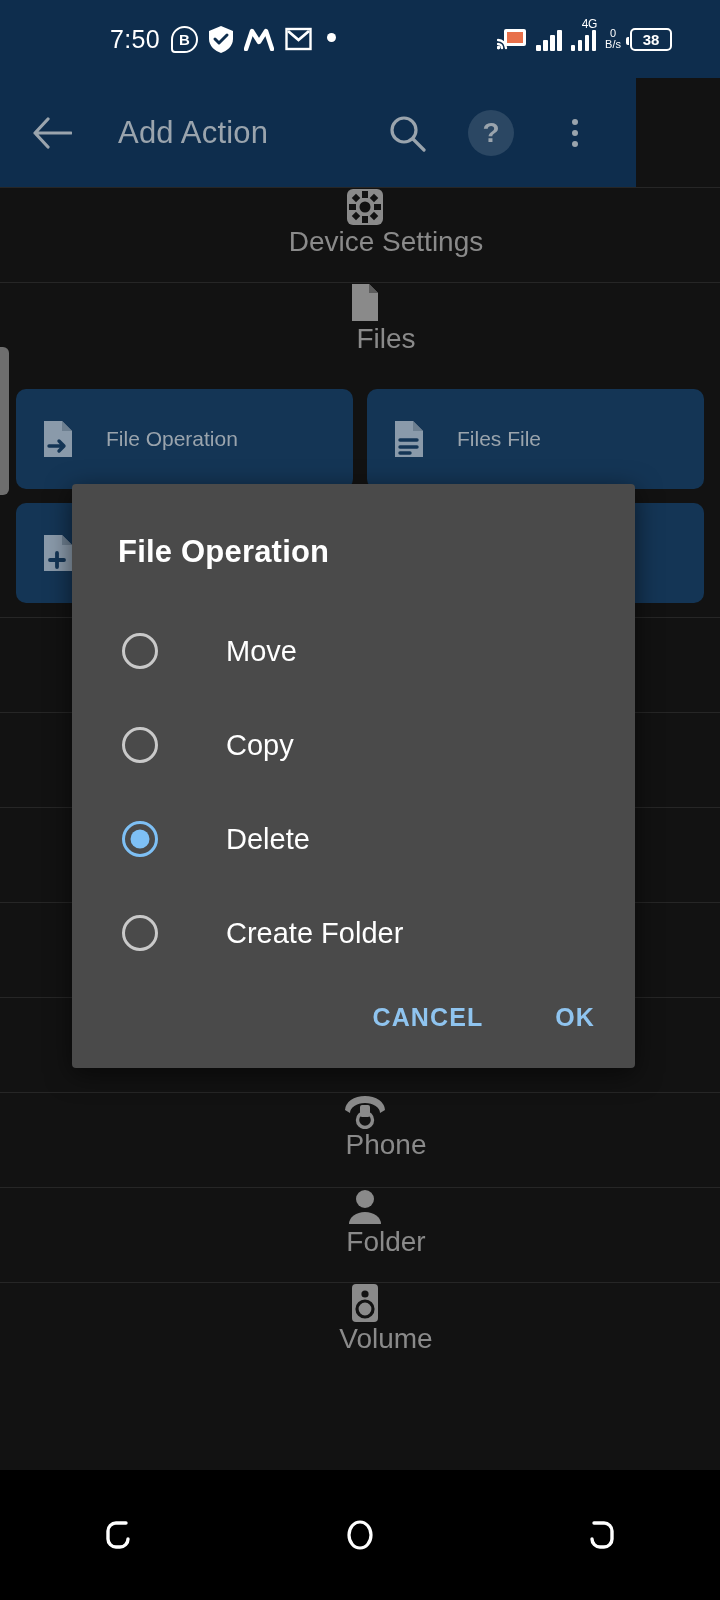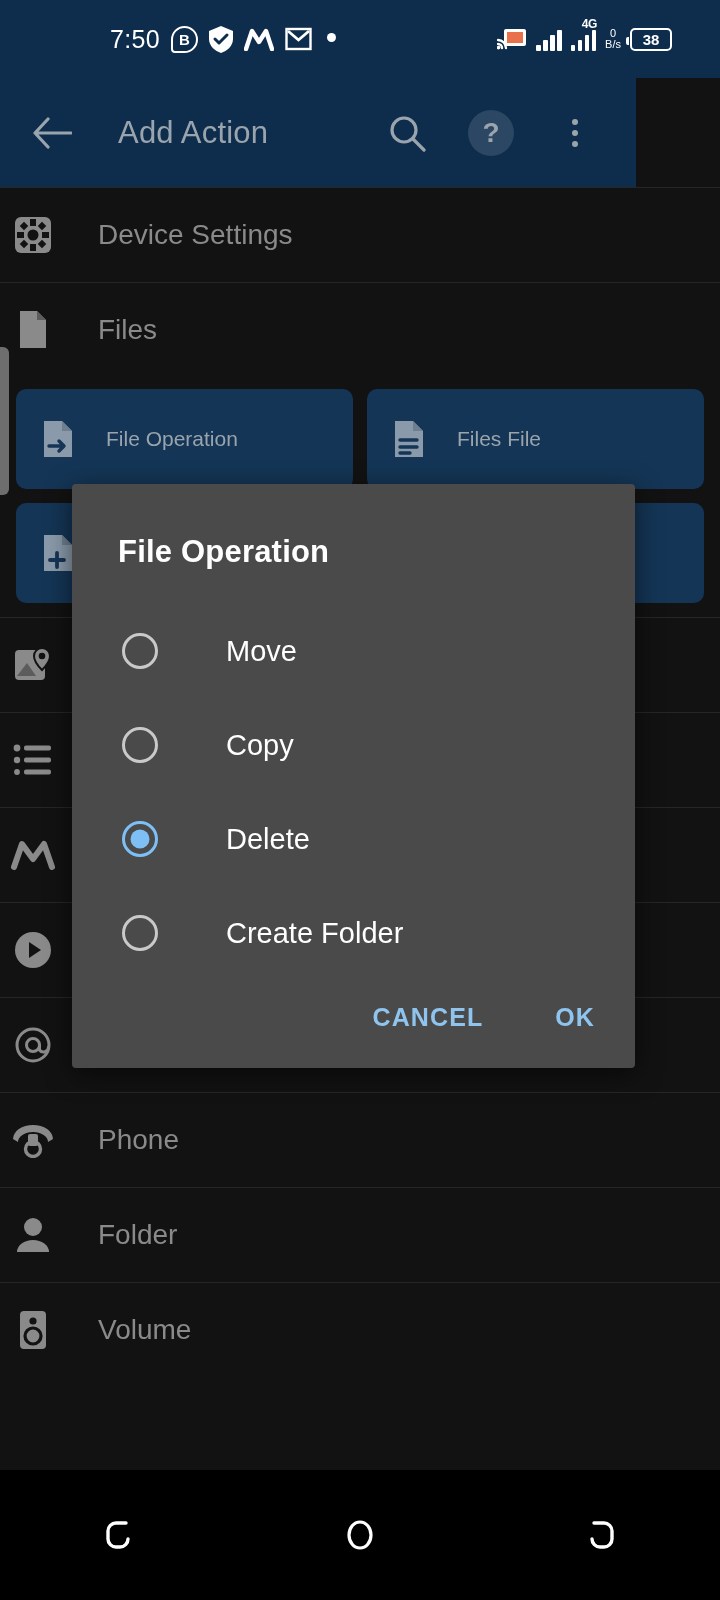--- a/index.html
+++ b/index.html
@@ -37,21 +37,21 @@
   }
   .icon-shield { width: 24px; height: 26px; position: relative; }
   .icon-shield svg, .icon-m svg, .icon-gmail svg { display: block; }
   .icon-dot { width: 9px; height: 9px; border-radius: 50%; background: #fff; margin-left: 4px; margin-bottom: 4px;}
   .cast-ic { width: 30px; height: 24px; position: relative; }
   .sig { display: flex; align-items: flex-end; gap: 2.5px; height: 24px; }
   .sig i { display: block; width: 4.5px; background: #fff; border-radius: 1px; }
   .sig i:nth-child(1){height:6px} .sig i:nth-child(2){height:11px}
   .sig i:nth-child(3){height:16px} .sig i:nth-child(4){height:21px}
   .sig-group { position: relative; display: flex; align-items: flex-end; }
-  .sig-4g { position: absolute; top: -10px; right: -1px; color: #fff; font-size: 12px; font-weight: bold; letter-spacing: -.3px;}
+  .sig-4g { position: absolute; top: -10px; right: -1px; color: #fff; font-size: 12px; font-weight: normal; letter-spacing: -.3px;}
   .net-rate { color: #fff; font-size: 11px; line-height: 11px; text-align: center; padding-bottom: 1px;}
   .net-rate b { display: block; font-weight: 400; }
   .batt {
     width: 42px; height: 23px; border: 2.2px solid #fff; border-radius: 5px;
     color: #fff; font-size: 15px; font-weight: bold;
     display: flex; align-items: center; justify-content: center;
     position: relative;
   }
   .batt::before {
     content:""; position:absolute; left:-6px; top:7px; width:3px;height:8px;background:#fff;border-radius:2px 0 0 2px;
@@ -87,20 +87,21 @@
     width: 720px; height: 1283px;
     background: #121212;
     overflow: hidden;
   }
   .row {
     position: relative;
     height: 95px;
     display: flex; align-items: center;
     padding-left: 10px;
     border-top: 1px solid #262626;
+    flex-direction: column;
   }
   .row .r-ic { width: 46px; display:flex; align-items:center; justify-content:center; }
   .row .r-label {
     color: #8a8a8a; font-size: 28px; margin-left: 42px; font-weight: 400;
   }
   .row.icon-only { height: 95px; }
 
   .chip-area { padding: 12px 0 0 0; }
   .chip-row { display: flex; gap: 14px; padding: 0 16px 14px 16px; }
   .chip {

